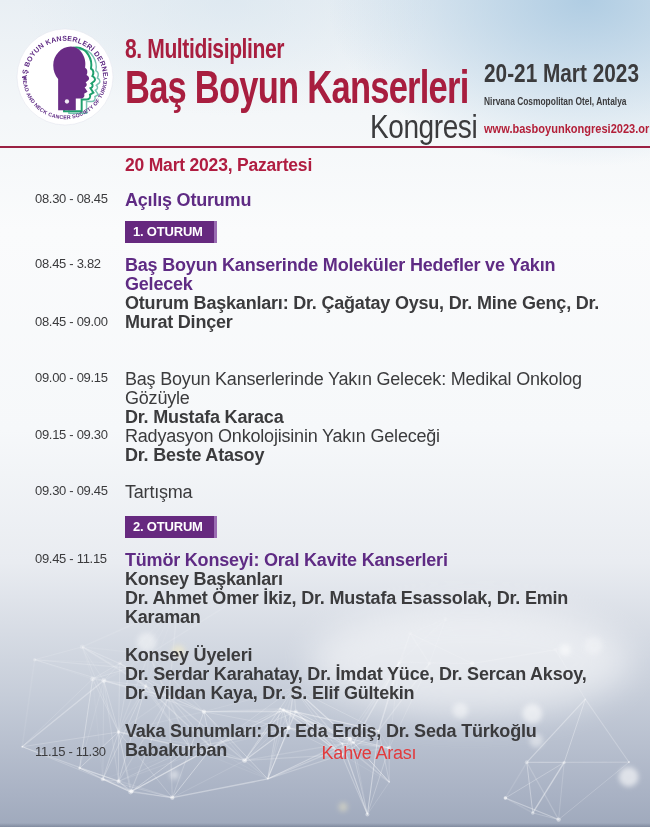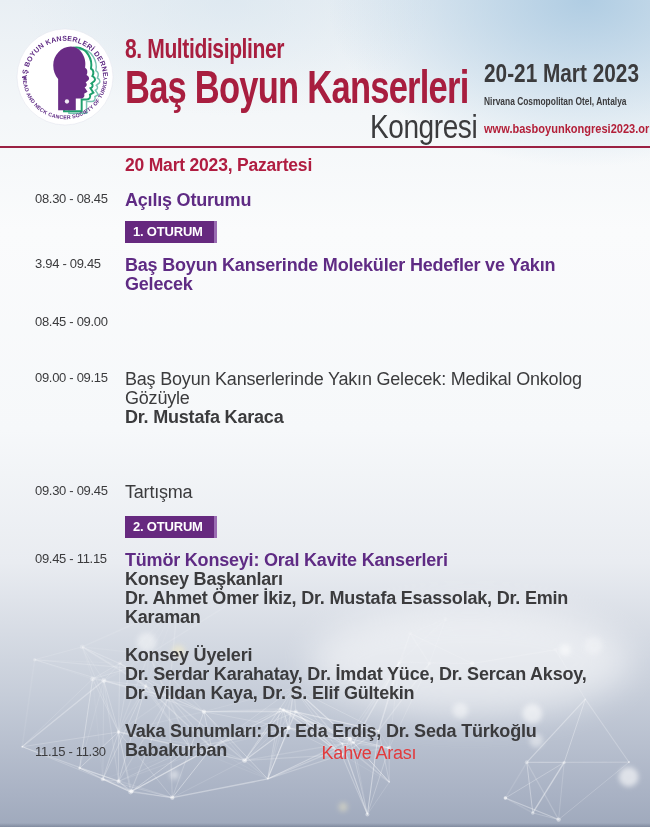--- a/index.html
+++ b/index.html
@@ -427,38 +427,46 @@
   <div class="abs row" style="top:191px">
     <div class="time">08.30 - 08.45</div>
     <div class="content">
         <div class="ln purple">Açılış Oturumu</div>
       </div>
   </div>
 
   <div class="abs badge" style="top:221px">1. OTURUM</div>
 
   <div class="abs row" style="top:256px">
-    <div class="time">3.94 - 09.45</div>
+    <div class="time">08.45 - 3.82</div>
     <div class="content">
       <div class="ln purple">Baş Boyun Kanserinde Moleküler Hedefler ve Yakın Gelecek</div>
+      <div class="ln bold">Oturum Başkanları: Dr. Çağatay Oysu, Dr. Mine Genç, Dr. Murat Dinçer</div>
     </div>
   </div>
 
   <div class="abs row" style="top:314px">
     <div class="time">08.45 - 09.00</div>
   </div>
 
   <div class="abs row" style="top:370px">
     <div class="time">09.00 - 09.15</div>
     <div class="content">
       <div class="ln">Baş Boyun Kanserlerinde Yakın Gelecek: Medikal Onkolog Gözüyle</div>
       <div class="ln bold">Dr. Mustafa Karaca</div>
     </div>
   </div>
 
+  <div class="abs row" style="top:427px">
+    <div class="time">09.15 - 09.30</div>
+    <div class="content">
+      <div class="ln">Radyasyon Onkolojisinin Yakın Geleceği</div>
+      <div class="ln bold">Dr. Beste Atasoy</div>
+    </div>
+  </div>
 
   <div class="abs row" style="top:483px">
     <div class="time">09.30 - 09.45</div>
     <div class="content">
         <div class="ln">Tartışma</div>
       </div>
   </div>
 
   <div class="abs badge" style="top:516px">2. OTURUM</div>
 

